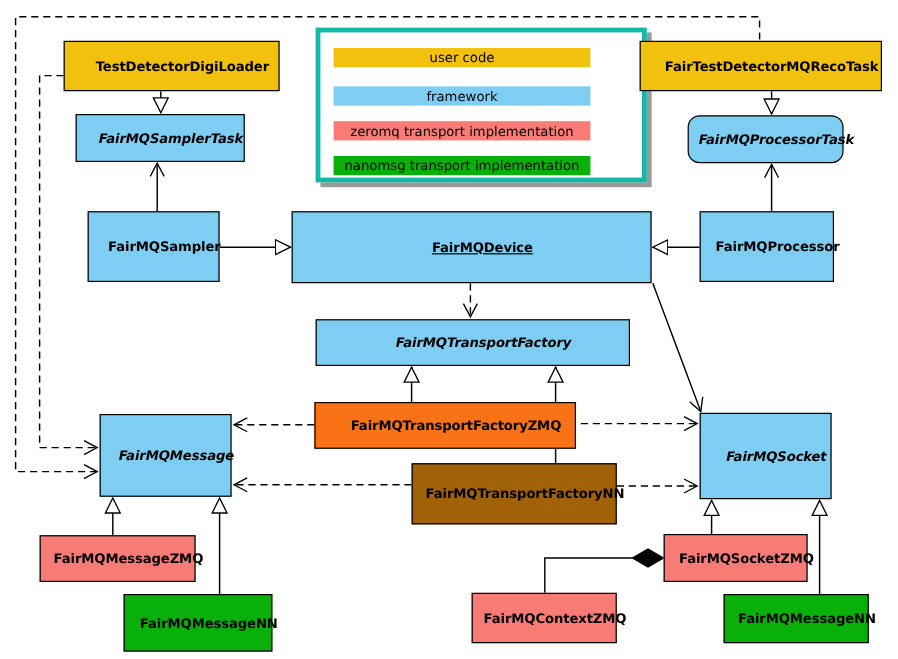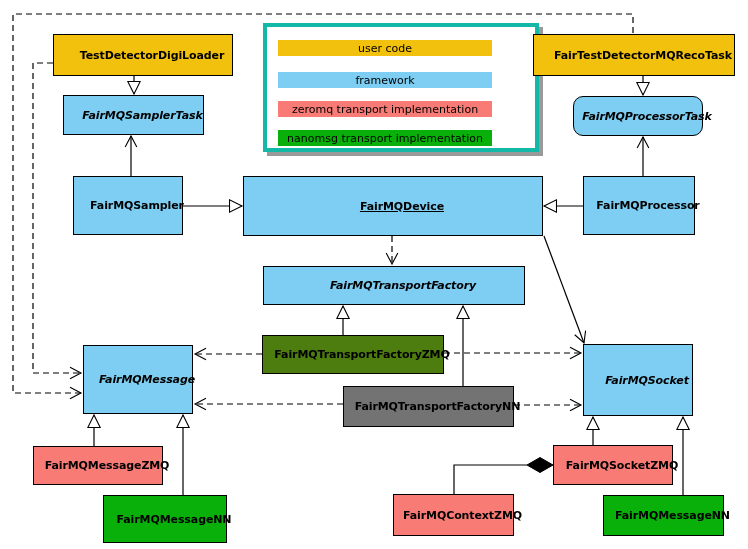--- a/index.html
+++ b/index.html
@@ -109,24 +109,24 @@
   </div>
   <div class="node" style="left: 243px; top: 176px; width: 300px; height: 60px; background-color: rgb(125, 206, 242); text-decoration: underline;">
     <span>FairMQDevice</span>
   </div>
   <div class="node" style="left: 583px; top: 176px; width: 112px; height: 59px; background-color: rgb(125, 206, 242);">
     <span>FairMQProcessor</span>
   </div>
   <div class="node abstract" style="left: 263px; top: 266px; width: 262px; height: 39px; background-color: rgb(125, 206, 242);">
     <span>FairMQTransportFactory</span>
   </div>
-  <div class="node" style="left: 262px; top: 335px; width: 182px; height: 39px; background-color: #4d7c0f;">
+  <div class="node" style="left: 262px; top: 335px; width: 218px; height: 39px; background-color: #f97316;">
     <span>FairMQTransportFactoryZMQ</span>
   </div>
-  <div class="node" style="left: 343px; top: 386px; width: 171px; height: 41px; background-color: #737373;">
+  <div class="node" style="left: 343px; top: 386px; width: 171px; height: 51px; background-color: #a16207;">
     <span>FairMQTransportFactoryNN</span>
   </div>
   <div class="node abstract" style="left: 83px; top: 345px; width: 110px; height: 69px; background-color: rgb(125, 206, 242);">
     <span>FairMQMessage</span>
   </div>
   <div class="node abstract" style="left: 583px; top: 344px; width: 110px; height: 72px; background-color: rgb(125, 206, 242); font-style: italic;">
     <span>FairMQSocket</span>
   </div>
   <div class="node" style="left: 33px; top: 446px; width: 130px; height: 39px; background-color: rgb(249, 123, 118);">
     <span>FairMQMessageZMQ</span>

